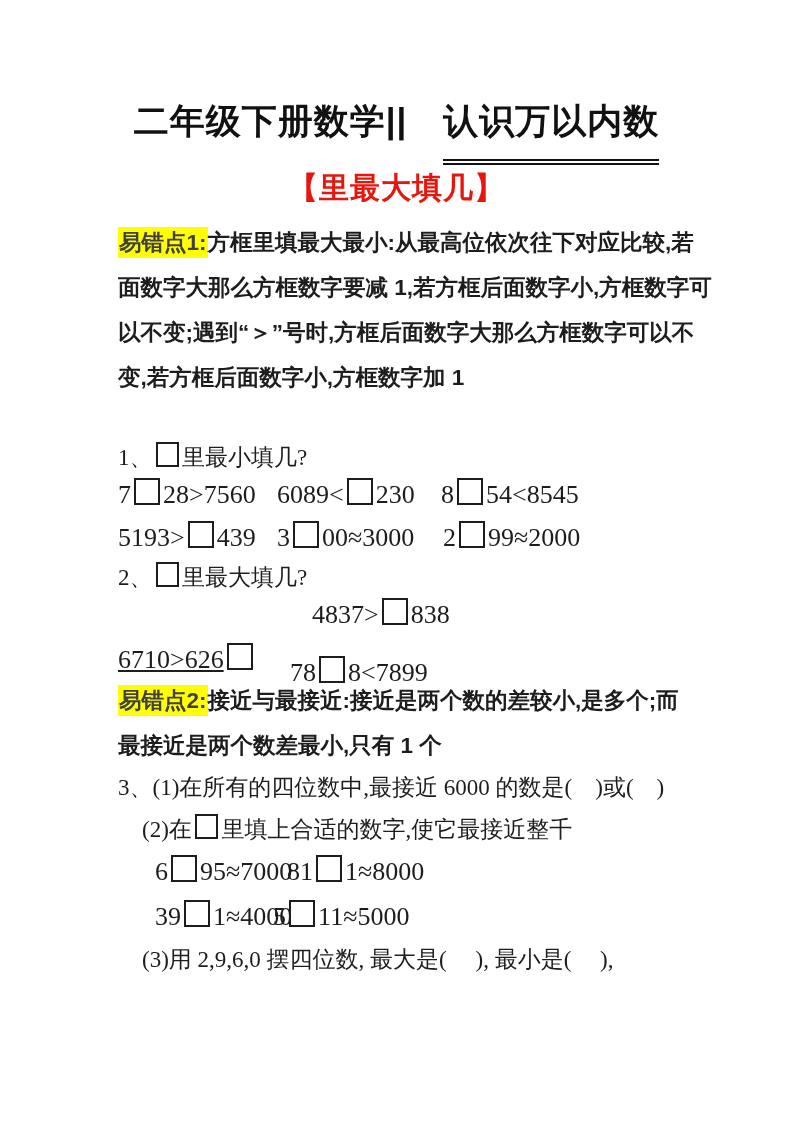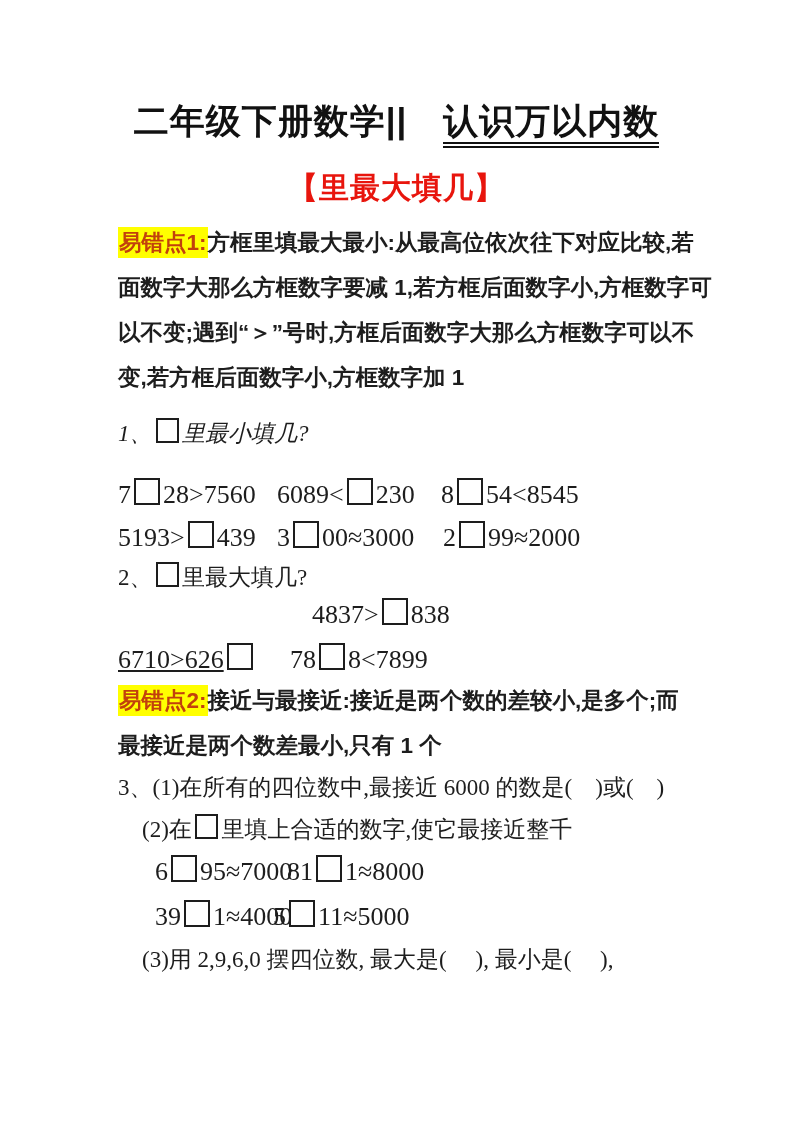--- a/index.html
+++ b/index.html
@@ -3,28 +3,28 @@
 <meta charset="utf-8">
 <style>
   html,body{margin:0;padding:0;background:#fff;}
   .page{position:relative;width:793px;height:1122px;background:#ffffff;overflow:hidden;}
   .abs{position:absolute;}
   .sans{font-family:"Liberation Sans","DejaVu Sans",sans-serif;}
   .serif{font-family:"Liberation Serif","DejaVu Serif",serif;}
 
   .title{top:98px;left:0;width:100%;text-align:center;font-size:35px;font-weight:700;
          color:#111;letter-spacing:1px;}
-  .title .u{border-bottom:6px double #111;padding-bottom:2px;margin-left:36px;}
+  .title .u{border-bottom:6px double #111;padding-bottom:19px;margin-left:36px;}
 
   .subtitle{top:168px;left:0;width:100%;text-align:center;font-size:30px;font-weight:700;
             color:#e8150d;letter-spacing:1px;}
 
   .para{left:118px;width:562px;font-weight:700;color:#1d1d1d;font-size:22.5px;}
   .para .pline{height:45px;line-height:45px;white-space:nowrap;}
-  .hl{background:#ffff00;color:#c2410c;padding:3px 1px;}
+  .hl{background:#ffff00;color:#404040;padding:3px 1px;}
 
   .sline{left:118px;font-size:23px;color:#1d1d1d;white-space:pre;line-height:32px;}
 
   .eqrow{left:0;top:0;width:100%;height:45px;}
   .eq{position:absolute;top:0;font-size:26px;color:#1d1d1d;white-space:pre;
       font-family:"Liberation Serif","DejaVu Serif",serif;}
 
   .wbox{display:inline-block;width:0.85em;height:0.9em;border:2px solid #1d1d1d;
         vertical-align:-0.08em;margin:0 3px;background:#fff;}
 </style>
@@ -41,41 +41,41 @@
 
   <div class="abs sans para" style="top:220px;">
     <div class="pline">
       <span class="hl">易错点1:</span><span>方框里填最大最小:从最高位依次往下对应比较,若</span>
     </div>
     <div class="pline">面数字大那么方框数字要减 1,若方框后面数字小,方框数字可</div>
     <div class="pline">以不变;遇到“＞”号时,方框后面数字大那么方框数字可以不</div>
     <div class="pline">变,若方框后面数字小,方框数字加 1</div>
   </div>
 
-  <div class="abs serif sline" style="top:418px;font-style:italic;">1、<span class="wbox"></span>里最小填几?</div>
+  <div class="abs serif sline" style="top:442px;">1、<span class="wbox"></span>里最小填几?</div>
 
   <div class="abs eqrow" style="top:478px;">
     <span class="eq" style="left:118px;">7<span class="wbox"></span>28&gt;7560</span>
     <span class="eq" style="left:277px;">6089&lt;<span class="wbox"></span>230</span>
     <span class="eq" style="left:430px;margin-left:11px;">8<span class="wbox"></span>54&lt;8545</span>
   </div>
   <div class="abs eqrow" style="top:521px;padding-left:13px;">
     <span class="eq" style="left:118px;">5193&gt;<span class="wbox"></span>439</span>
     <span class="eq" style="left:277px;">3<span class="wbox"></span>00≈3000</span>
     <span class="eq" style="left:443px;">2<span class="wbox"></span>99≈2000</span>
   </div>
 
   <div class="abs serif sline" style="top:562px;">2、<span class="wbox"></span>里最大填几?</div>
 
   <div class="abs eqrow" style="top:598px;">
     <span class="eq" style="left:312px;">4837&gt;<span class="wbox"></span>838</span>
   </div>
   <div class="abs eqrow" style="top:643px;">
     <span class="eq" style="left:118px;text-decoration:underline;">6710&gt;626<span class="wbox"></span></span>
-    <span class="eq" style="left:290px;">78<span class="wbox"></span>8&lt;7899</span>
+    <span class="eq" style="left:290px;margin-top:13px;">78<span class="wbox"></span>8&lt;7899</span>
   </div>
 
   <div class="abs sans para" style="top:678px;">
     <div class="pline">
       <span class="hl">易错点2:</span><span>接近与最接近:接近是两个数的差较小,是多个;而</span>
     </div>
     <div class="pline">最接近是两个数差最小,只有 1 个</div>
   </div>
 
   <div class="abs serif sline" style="top:772px;">3、(1)在所有的四位数中,最接近 6000 的数是(    )或(    )</div>

